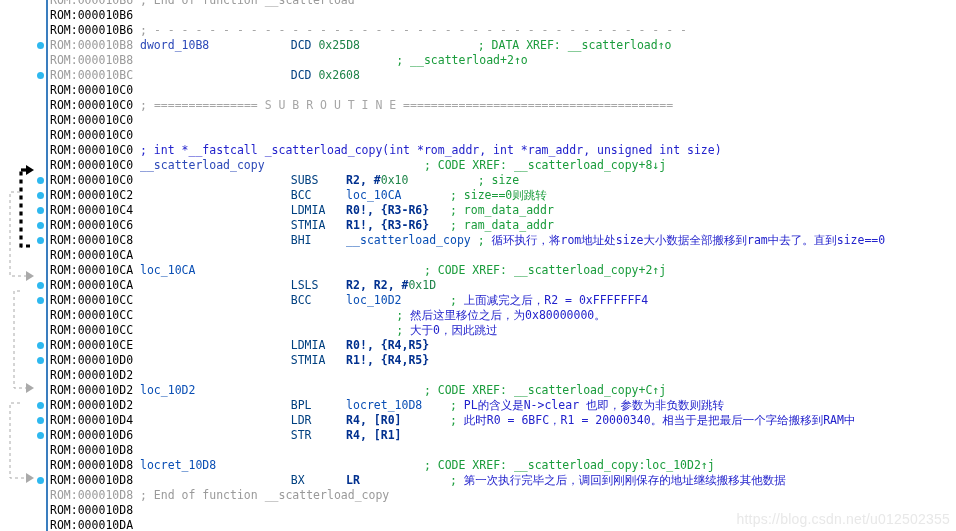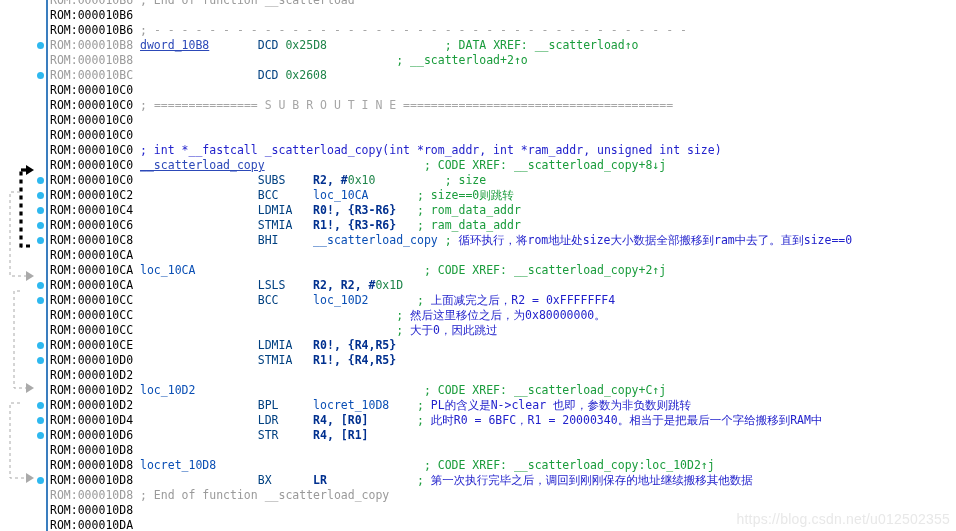--- a/index.html
+++ b/index.html
@@ -51,22 +51,22 @@
     width: 906px; height: 531px;
     font-size: 11.5px;
     line-height: 15px;
     white-space: pre;
   }
   .ln { height: 15px; white-space: pre; }
 
   
   .addr      { color: #000000; }
   .addr-grey { color: #9a9a9a; }
-  .name      { color: #2c49b8; text-decoration: underline; }
-  .mnem      { color: #004080; }
+  .name      { color: #2c49b8; }
+  .mnem      { color: #004080; margin-left: 33px; }
   .op        { color: #00308f; font-weight: bold; }
   .num       { color: #1e8449; }
   .loc       { color: #0a4fb5; }
   .cmt       { color: #1a9c3c; }
   .cmt-blue  { color: #2222cc; }
   .cmt-grey  { color: #9a9a9a; }
   .sep-grey  { color: #a6a6a6; }
 
   
   .watermark {

